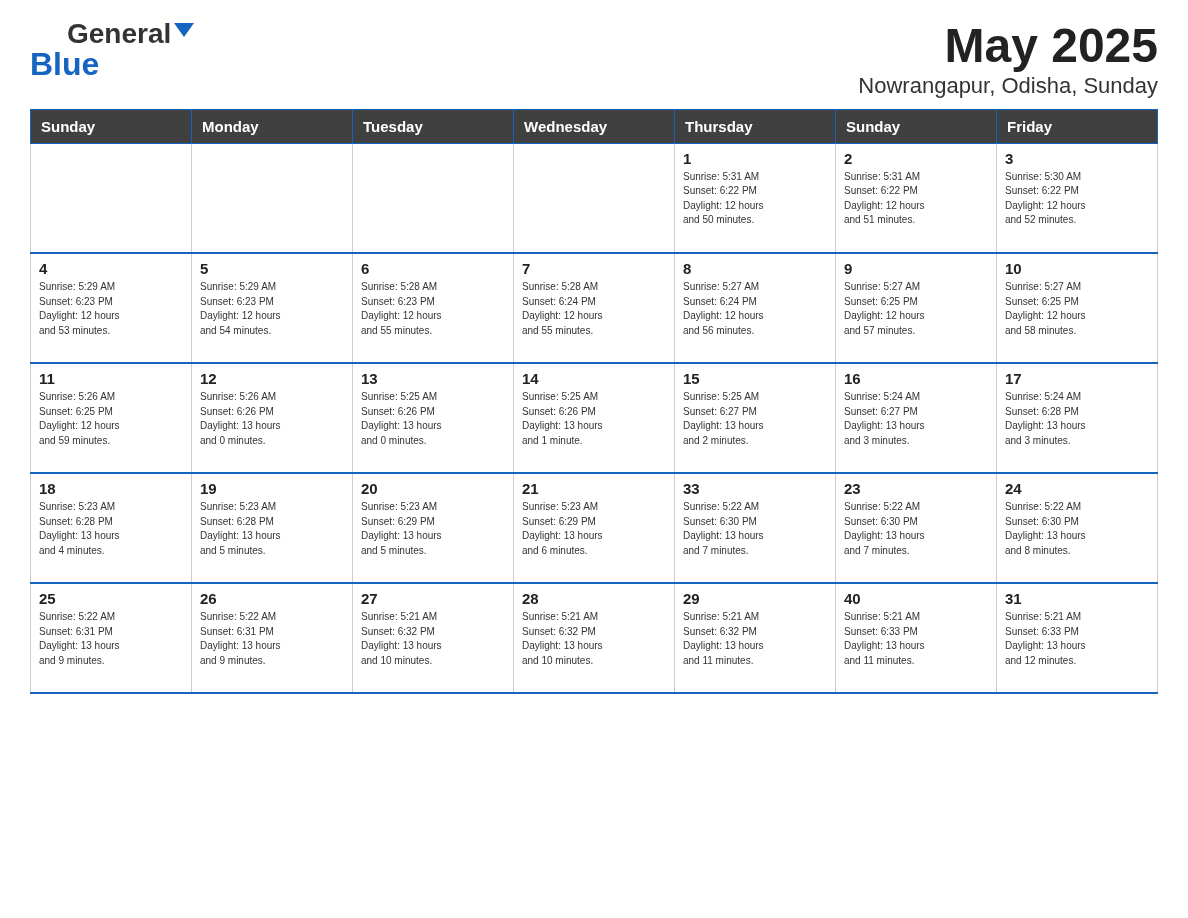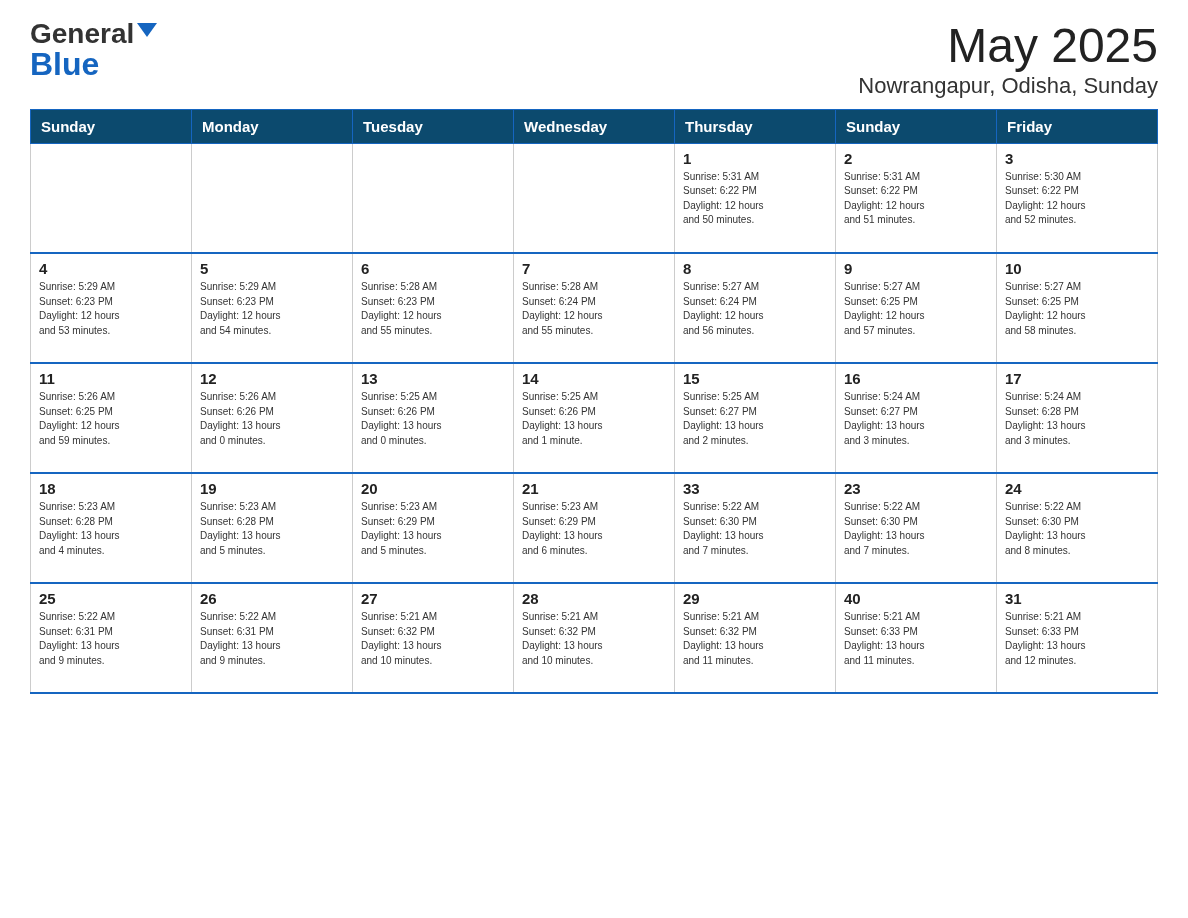--- a/index.html
+++ b/index.html
@@ -43,35 +43,35 @@
       margin-left: 3px;
       vertical-align: middle;
       position: relative;
       top: -4px;
     }
     .title-block {
       text-align: right;
     }
     .month-year {
       font-size: 48px;
-      font-weight: normal;
+      font-weight: bold;
       color: #222;
       line-height: 1.1;
     }
     .location {
       font-size: 22px;
       color: #333;
     }
     table {
       width: 100%;
       border-collapse: collapse;
       margin-top: 10px;
     }
     thead tr th {
-      background-color: #0c4a6e;
+      background-color: #404040;
       color: #fff;
       font-size: 15px;
       font-weight: bold;
       padding: 8px 10px;
       text-align: left;
       border: 1px solid #1565c0;
     }
     tbody tr td {
       vertical-align: top;
       border: 1px solid #ccc;
@@ -94,20 +94,21 @@
       font-size: 10px;
       color: #333;
       line-height: 1.45;
     }
     .empty-cell {
       background: #fff;
     }
     .logo-line {
       display: flex;
       align-items: center;
+      margin-left: 37px;
     }
   </style>
 </head>
 <body>
 
 <div class="header">
   <div class="logo">
     <div class="logo-line">
       <span class="logo-general">General</span>
       <span class="logo-triangle"></span>

